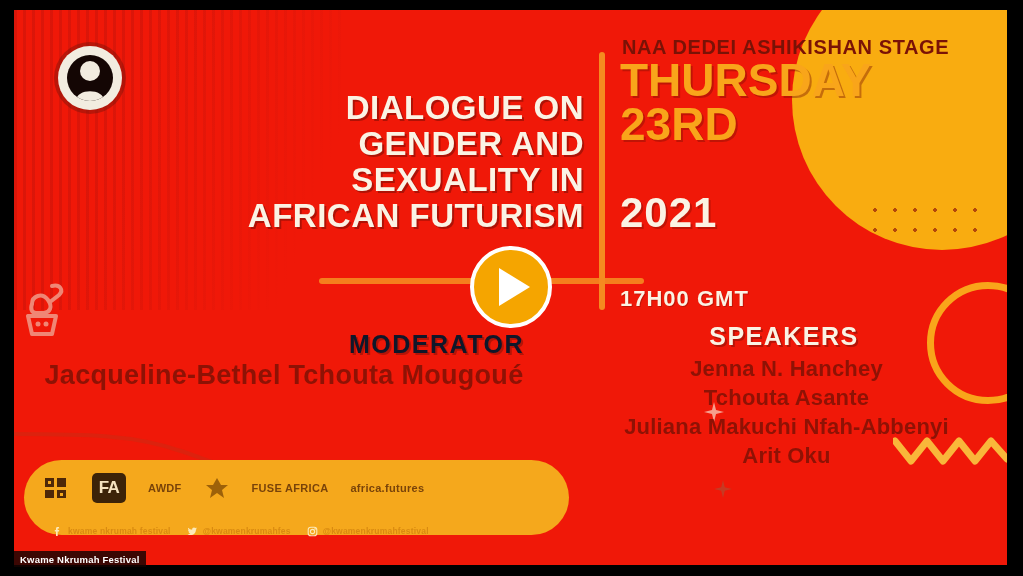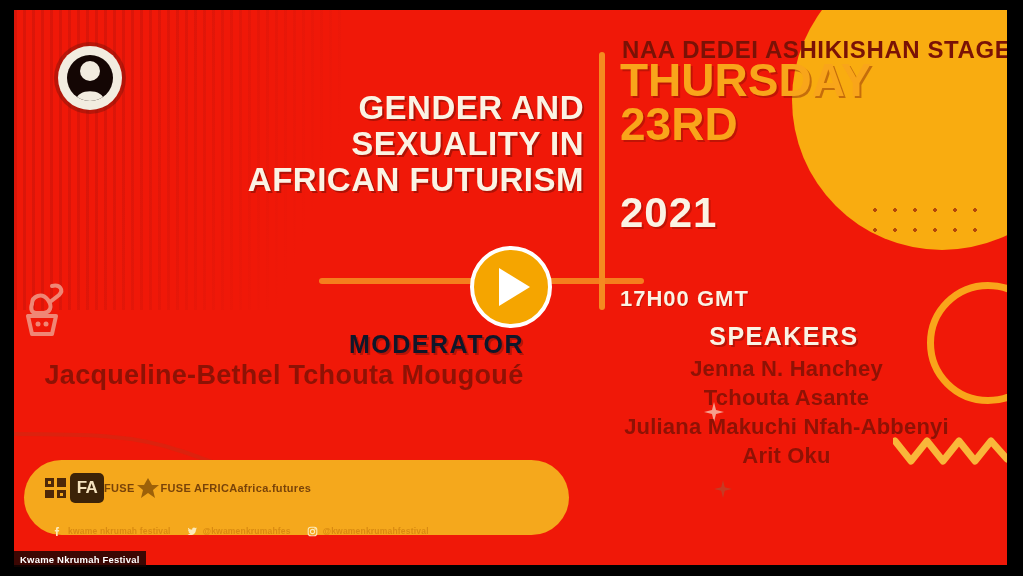--- a/index.html
+++ b/index.html
@@ -71,21 +71,21 @@
   .title{
     position:absolute;left:150px;top:80px;width:420px;
     text-align:right;color:#fbf3e4;font-weight:bold;font-size:33px;line-height:36px;
     letter-spacing:.5px;text-transform:uppercase;
     text-shadow:2px 2px 0 rgba(120,15,5,.55);
   }
 
   
   .stage-name{
     position:absolute;left:608px;top:26px;width:360px;
-    color:#7a1206;font-weight:bold;font-size:24px;letter-spacing:.6px;
+    color:#7a1206;font-weight:bold;font-size:20px;letter-spacing:.6px;
     text-transform:uppercase;white-space:nowrap;
   }
   .date-l1,.date-l2,.date-l3{
     position:absolute;left:606px;color:#f9a51a;font-weight:bold;
     font-size:46px;line-height:44px;letter-spacing:0px;text-transform:uppercase;
     text-shadow:2px 2px 0 rgba(120,15,5,.4);
   }
   .date-l1{top:48px;}
   .date-l2{top:92px;}
   .date-l3{top:136px;}
@@ -123,21 +123,21 @@
     color:#8e1205;font-weight:bold;font-size:22px;line-height:29px;letter-spacing:.2px;
   }
 
   
   .pill{
     position:absolute;left:10px;top:450px;width:545px;height:75px;
     background:#f5a81c;border-radius:38px;
   }
   .pill-logos{
     position:absolute;left:30px;top:462px;width:500px;height:32px;
-    display:flex;align-items:center;
+    display:flex;align-items:center;gap:22px;
   }
   .lg{opacity:.82;}
   .lg-box{
     width:34px;height:30px;background:#140604;border-radius:5px;color:#f5efe2;
     font-weight:bold;font-size:17px;display:flex;align-items:center;justify-content:center;
     letter-spacing:-.5px;
   }
   .lg-text{color:#5a2a05;font-weight:bold;font-size:11px;letter-spacing:.3px;white-space:nowrap;opacity:.8;}
   .lg-mark{width:26px;height:24px;}
   .pill-social{
@@ -210,20 +210,21 @@
           <circle cx="23" cy="16" r="10" fill="#f2ece0"></circle>
           <path d="M9 46 C9 33 37 33 37 46 Z" fill="#f2ece0"></path>
         </svg>
       </div>
     </div>
 
     <div class="v-line"></div>
     <div class="h-line"></div>
 
     <div class="title">
+      <div>DIALOGUE ON</div>
       <div>GENDER AND</div>
       <div>SEXUALITY IN</div>
       <div>AFRICAN FUTURISM</div>
     </div>
 
     <div class="stage-name">NAA DEDEI ASHIKISHAN STAGE</div>
     <div class="date-l1">THURSDAY</div>
     <div class="date-l2">23RD</div>
     <div class="year">2021</div>
     <div class="time">17H00 GMT</div>
@@ -244,21 +245,21 @@
     <div class="pill-logos">
       <svg class="lg lg-mark" viewBox="0 0 26 24">
         <rect x="1" y="2" width="9" height="9" fill="#2a0d04"></rect>
         <rect x="13" y="2" width="9" height="9" fill="#2a0d04"></rect>
         <rect x="1" y="14" width="9" height="8" fill="#2a0d04"></rect>
         <rect x="13" y="14" width="9" height="8" fill="#2a0d04"></rect>
         <rect x="4" y="5" width="3" height="3" fill="#f5a81c"></rect>
         <rect x="16" y="17" width="3" height="3" fill="#f5a81c"></rect>
       </svg>
       <div class="lg lg-box">FA</div>
-      <div class="lg lg-text">FUSE</div>
+      <div class="lg lg-text">AWDF</div>
       <svg class="lg lg-mark" viewBox="0 0 26 24">
         <path d="M13 2 L17 9 L24 9 L18 14 L20 22 L13 17 L6 22 L8 14 L2 9 L9 9 Z" fill="#8a5206"></path>
       </svg>
       <div class="lg lg-text">FUSE AFRICA</div>
       <div class="lg lg-text">africa.futures</div>
     </div>
 
     <div class="pill-social">
       <div class="soc">
         <svg class="ic" viewBox="0 0 11 11">

